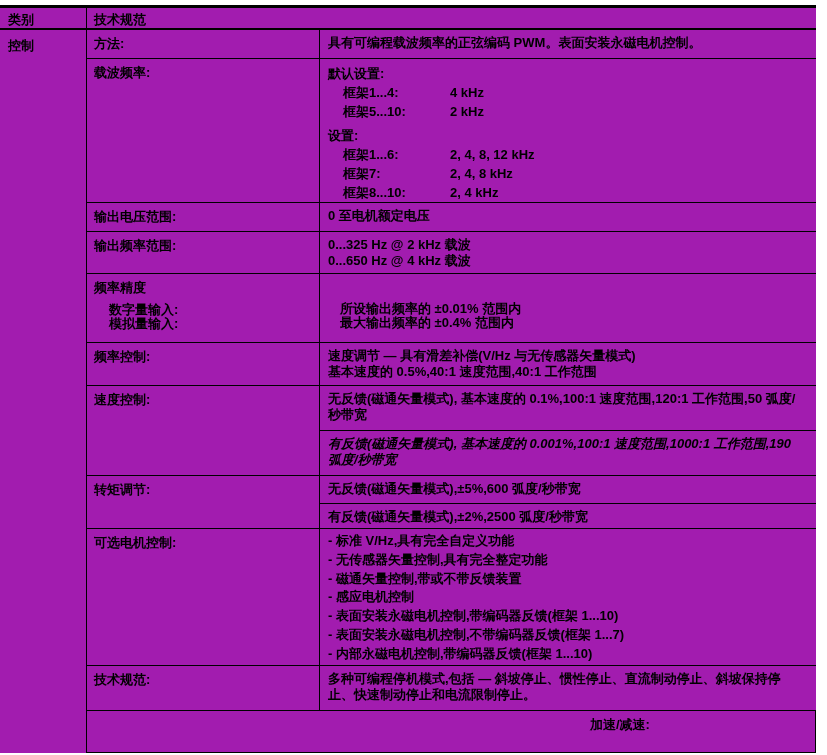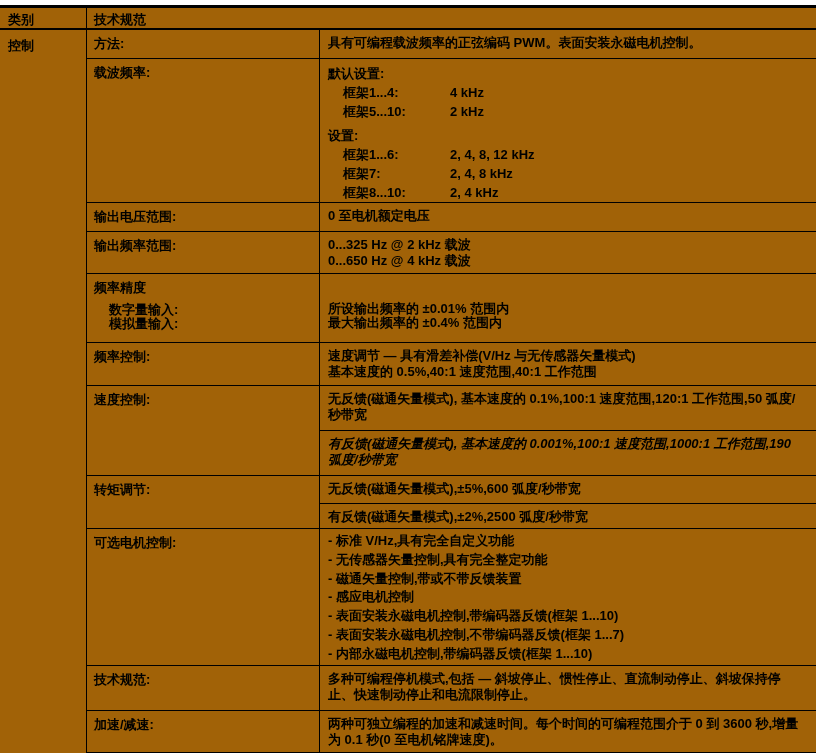--- a/index.html
+++ b/index.html
@@ -3,21 +3,21 @@
 <meta charset="utf-8">
 <style>
   * { box-sizing: border-box; margin: 0; padding: 0; }
   html, body { background: #ffffff; }
   body {
     width: 827px; height: 755px;
     font-family: "Liberation Sans", "DejaVu Sans", sans-serif;
     color: #000; overflow: hidden;
   }
   .page { position: relative; width: 827px; height: 755px; font-size: 13px; font-weight: 600; }
-  .spec-table { position: absolute; top: 5px; left: 0; width: 816px; border-top: 3px solid #000; background: #a16207; }
+  .spec-table { position: absolute; top: 5px; left: 0; width: 816px; border-top: 3px solid #000; background: #a21caf; }
 
   
   .hdr { display: flex; height: 22px; border-bottom: 2px solid #000; font-weight: 700; }
   .hdr-c1 { width: 87px; border-right: 1.5px solid #000; padding: 3px 4px 0 8px; }
   .hdr-c2 { flex: 1; padding: 3px 4px 0 7px; }
 
   
   .tbody { display: flex; align-items: stretch; }
   .catcol { width: 87px; border-right: 1.5px solid #000; padding: 7px 4px 0 8px; font-weight: 700; }
   .rows { flex: 1; min-width: 0; }
@@ -42,21 +42,21 @@
   .carrier .ln { line-height: 19px; }
   .carrier .grp2 { margin-top: 5px; }
   .pair { display: flex; padding-left: 15px; line-height: 19px; gap: 12px; }
   .pname { width: 95px; flex: 0 0 95px; }
 
   
   .acc-line1 { line-height: 16px; }
   .acc-subs { margin-top: 7px; line-height: 14px; }
   .acc-subs div { padding-left: 15px; }
   .acc-spacer { height: 23px; }
-  .acc-vals { line-height: 14px; }
+  .acc-vals { line-height: 14px; margin-left: 12px; }
 
   
   .val-split { flex: 1; min-width: 0; display: flex; flex-direction: column; padding: 0; }
   .subcell { padding: 5px 10px 0 8px; line-height: 16px; }
   .speed-sub1 { height: 45px; border-bottom: 1px solid #000; }
   .speed-sub2 { height: 44px; font-style: italic; }
   .torque-sub1 { height: 28px; border-bottom: 1px solid #000; }
   .torque-sub2 { height: 24px; }
 
   
@@ -182,19 +182,18 @@
           </div>
         </div>
 
         <div class="row h-stop">
           <div class="lbl">技术规范:</div>
           <div class="val">多种可编程停机模式,包括 — 斜坡停止、惯性停止、直流制动停止、斜坡保持停止、快速制动停止和电流限制停止。</div>
         </div>
 
         <div class="row h-accel">
           <div class="lbl">加速/减速:</div>
-          <div class="val">两种可独立编程的加速和减速时间。每个时间的可编程范围介于 0 到 3600 秒,增量为 0.1 秒(0 至电机铭牌速度)。</div>
         </div>
 
       </div>
     </div>
   </div>
 </div>
 
 </body></html>

